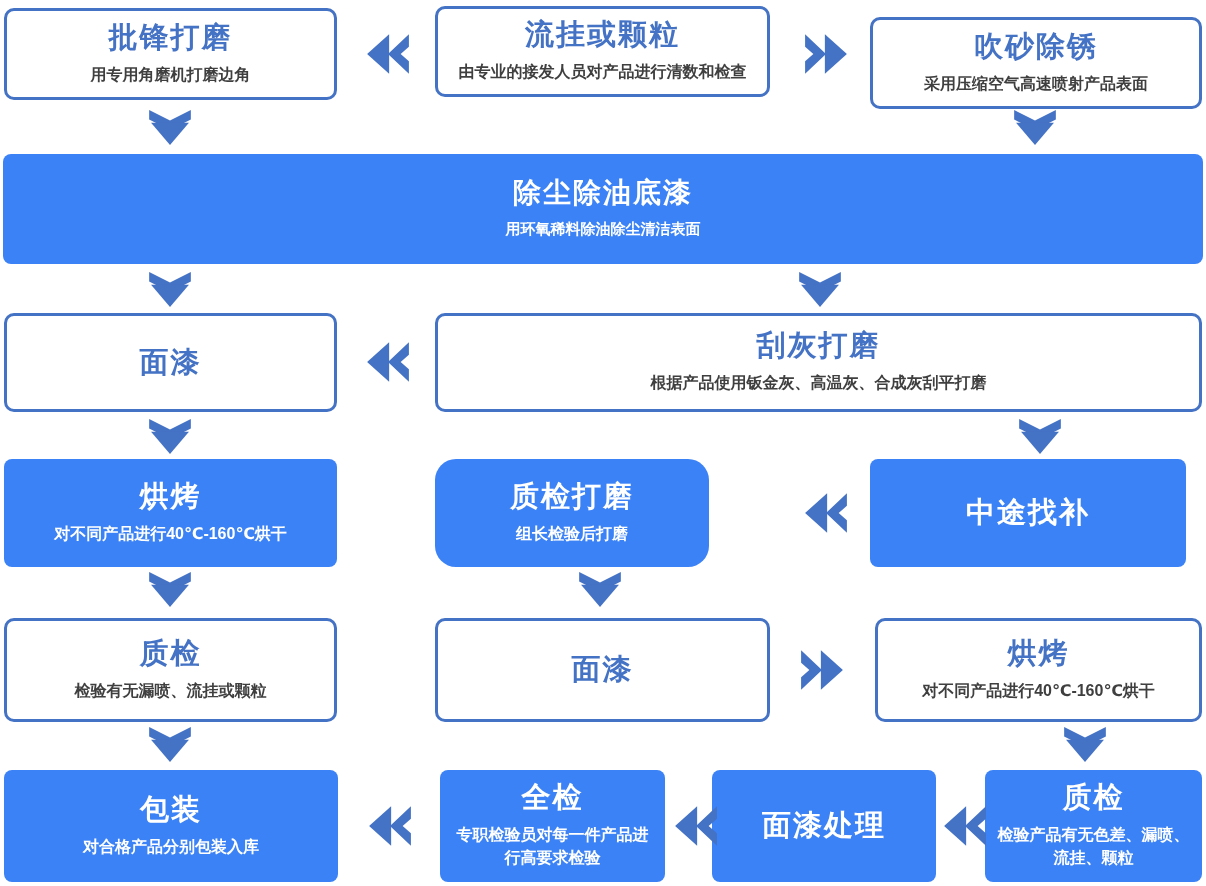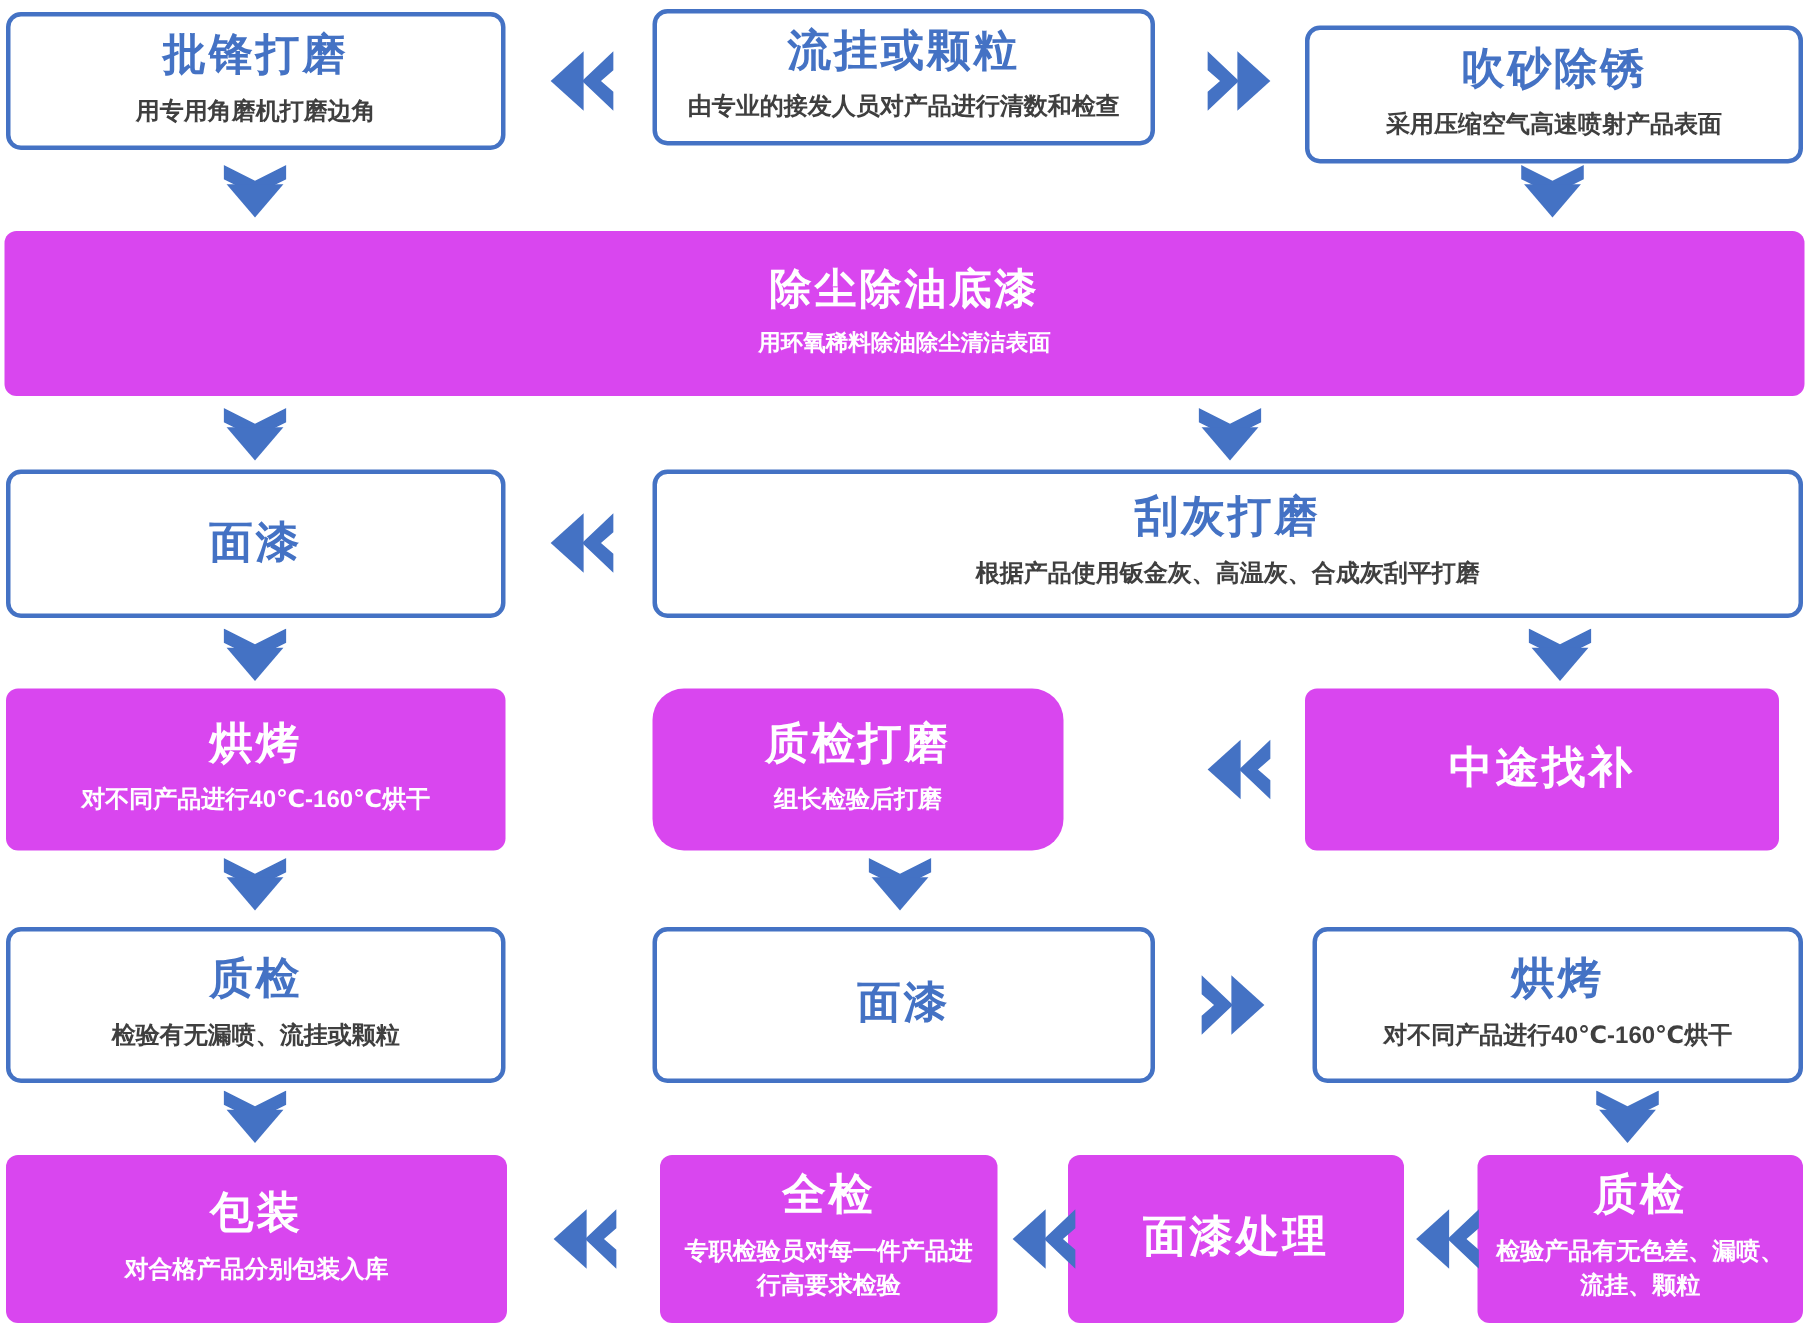--- a/index.html
+++ b/index.html
@@ -8,21 +8,21 @@
     font-family:"Liberation Sans","DejaVu Sans",sans-serif;background:#ffffff;
   }
   .node{
     position:absolute;box-sizing:border-box;
     display:flex;flex-direction:column;align-items:center;justify-content:center;
     gap:9px;text-align:center;border-radius:10px;padding:4px 10px;
   }
   .outline{background:#ffffff;border:3px solid #4472C4;}
   .outline .node-title{color:#4472C4;}
   .outline .node-sub{color:#3f3f3f;}
-  .filled{background:#d946ef;border-radius:8px;}
+  .filled{background:#3b82f6;border-radius:8px;}
   .filled .node-title,.filled .node-sub{color:#ffffff;}
   .node-title{font-size:29px;font-weight:700;line-height:1.1;letter-spacing:2px;}
   .node-sub{font-size:16px;font-weight:700;line-height:1.45;}
   .band .node-title{font-size:28px;}
   .band .node-sub{font-size:15px;}
   .arrow{position:absolute;line-height:0;}
   .arrow svg{display:block;}
   .flip{transform:scaleX(-1);}
   .ico{fill:#4472C4;}
 

